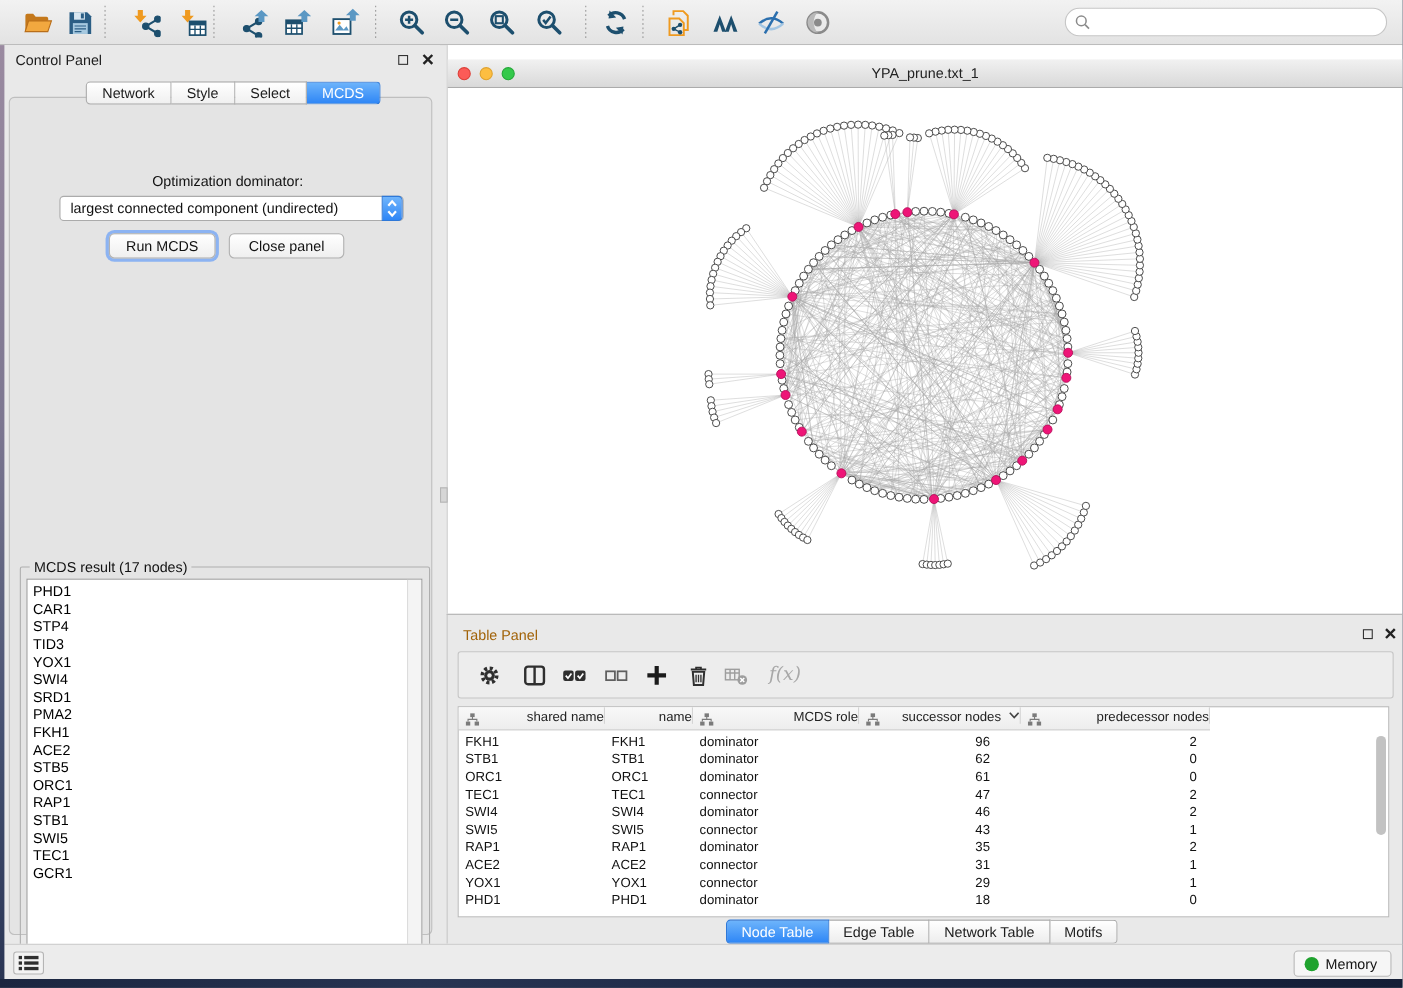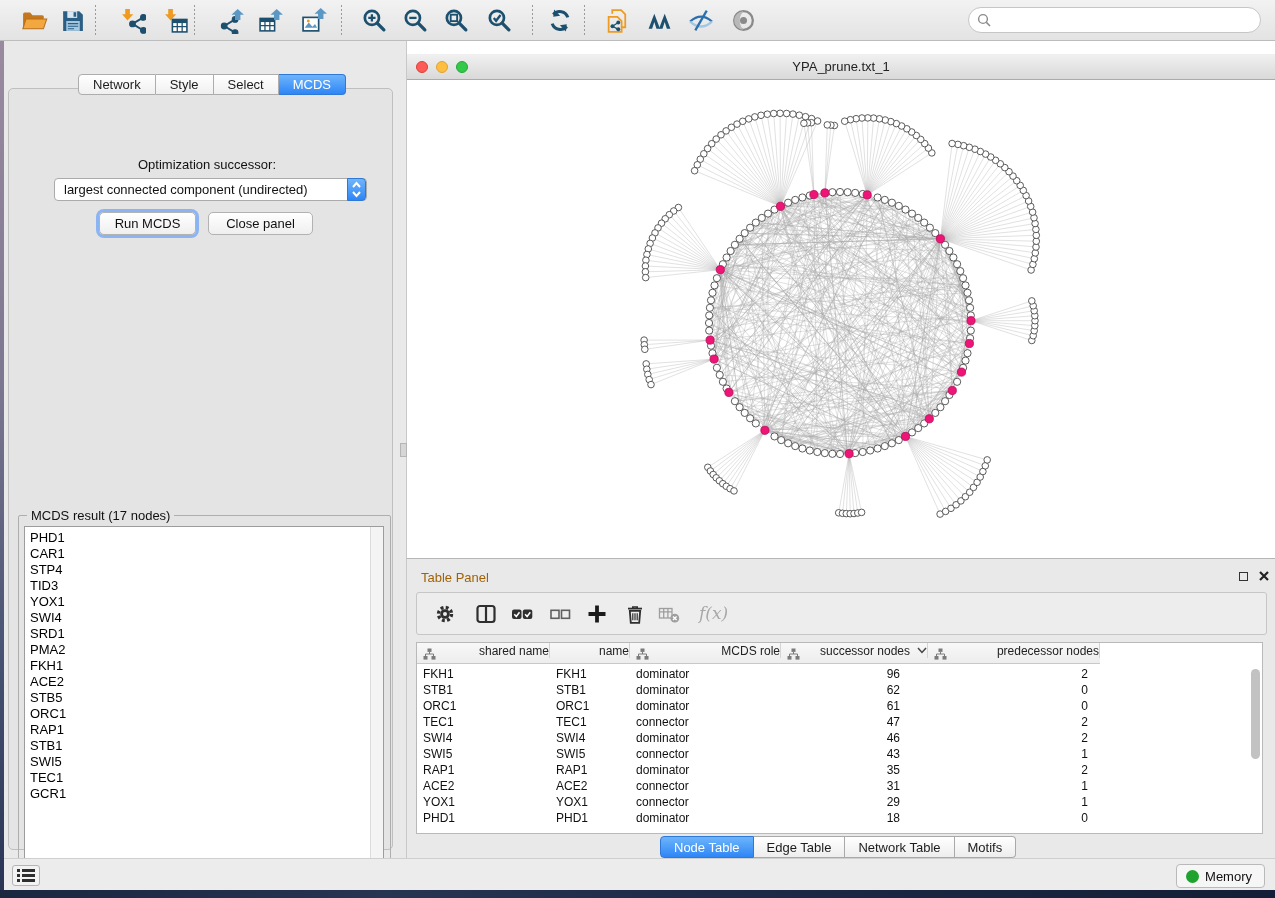--- a/index.html
+++ b/index.html
@@ -259,22 +259,31 @@
         </svg>
       </span>
       <span class="tbsep" style="left: 95px;"></span>
       <span class="tbsep" style="left: 194px;"></span>
       <span class="tbsep" style="left: 341px;"></span>
       <span class="tbsep" style="left: 532px;"></span>
       <span class="tbsep" style="left: 584px;"></span>
     </div>
 
   <div id="control-panel">
+    <div class="panel-title-row">
+      <span class="panel-title">Control Panel</span>
+      <span class="win-float" id="cp-float"></span>
+      <span class="win-close" id="cp-close">
+        <svg viewBox="0 0 12 12">
+            <path d="M2 2 L10 10 M10 2 L2 10" stroke="#222" stroke-width="2.2"></path>
+          </svg>
+      </span>
+    </div>
     <div id="cp-body-panel">
-      <div id="opt-label">Optimization successor:</div>
+      <div id="opt-label">Optimization dominator:</div>
       <div id="dropdown">
         <span>largest connected component (undirected)</span>
         <span id="dd-stepper">
           <svg viewBox="0 0 17 21">
               <path d="M5 8 l3.5-4 3.5 4" fill="none" stroke="#fff" stroke-width="2"></path>
               <path d="M5 13 l3.5 4 3.5-4" fill="none" stroke="#fff" stroke-width="2"></path>
             </svg>
         </span>
       </div>
       <button class="cp-btn" id="run-btn">Run MCDS</button>

